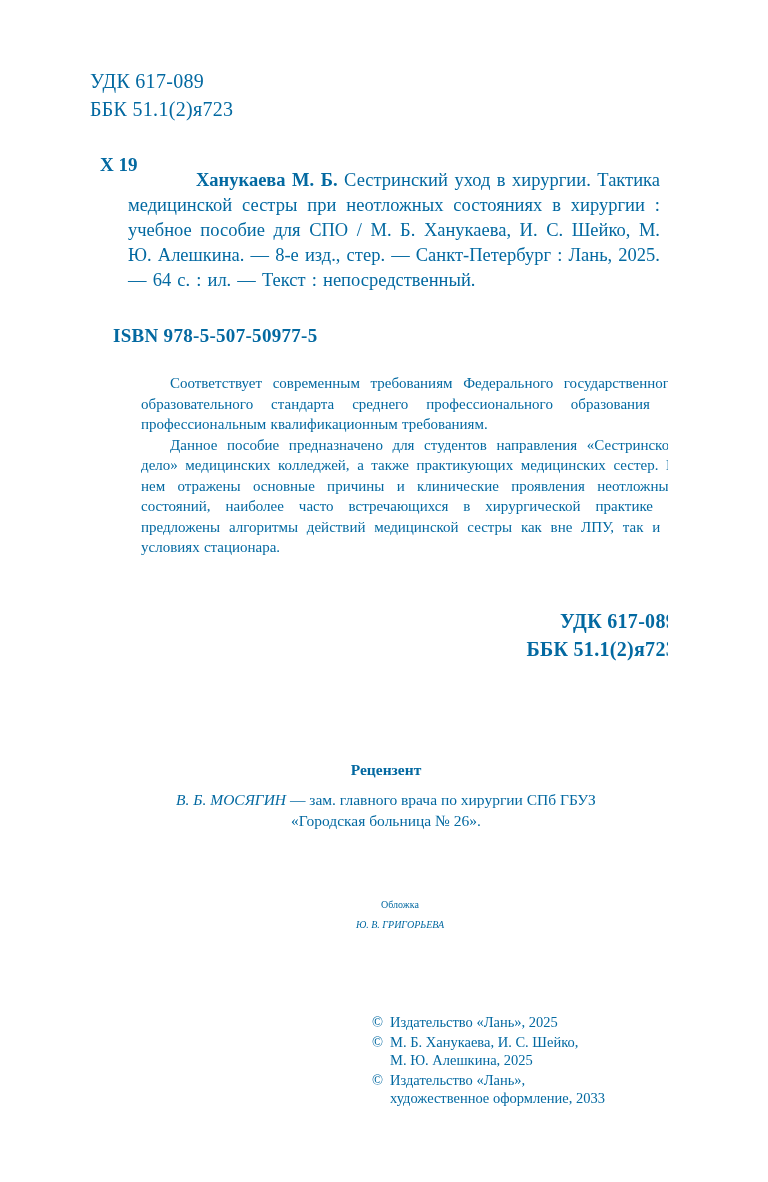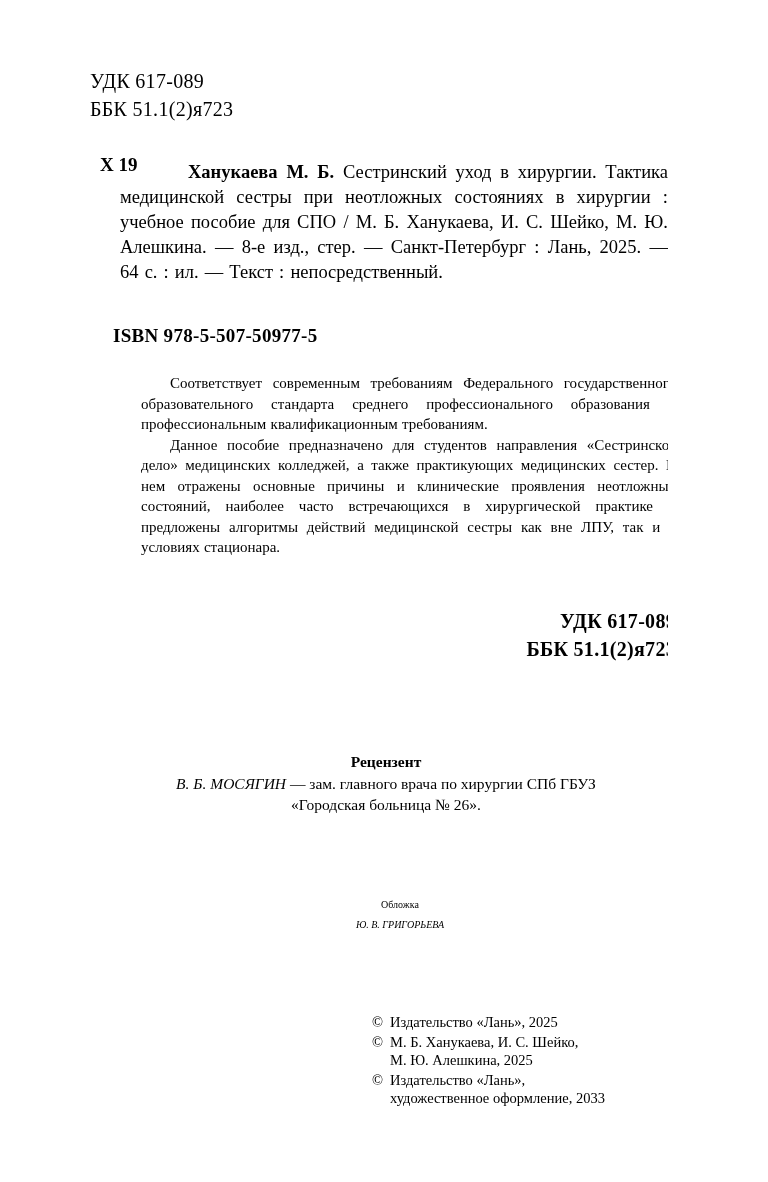--- a/index.html
+++ b/index.html
@@ -5,21 +5,21 @@
   html, body {
     margin: 0;
     padding: 0;
     background: #ffffff;
   }
   .page {
     position: relative;
     width: 668px;
     height: 1182px;
     background: #ffffff;
-    color: #000000;
+    color: #0369a1;
     font-family: "Liberation Serif", "DejaVu Serif", serif;
     overflow: hidden;
   }
   .abs { position: absolute; }
 
   
   .top-codes {
     left: 90px;
     top: 67px;
     font-size: 20px;
@@ -38,21 +38,21 @@
   .citation {
     left: 112px;
     top: 152px;
     width: 564px;
     font-size: 18.5px;
     line-height: 25px;
     text-align: justify;
     word-spacing: 1.5px;
   }
   .citation p {
-    margin: 8px;
+    margin: 16px;
     text-indent: 68px;
   }
   .bold { font-weight: bold; }
   .italic { font-style: italic; margin-top: 8px; }
 
   
   .isbn {
     left: 113px;
     top: 323px;
     font-size: 19px;
@@ -92,21 +92,21 @@
   .reviewer {
     left: 90px;
     top: 751px;
     width: 592px;
     text-align: center;
     font-size: 15.5px;
     line-height: 21.5px;
   }
   .reviewer .heading {
     font-weight: bold;
-    margin: 0;
+    margin: 8px;
   }
   .reviewer p { margin: 0; white-space: pre-line; }
 
   
   .cover {
     left: 115px;
     top: 895px;
     width: 570px;
     text-align: center;
     font-size: 10px;

